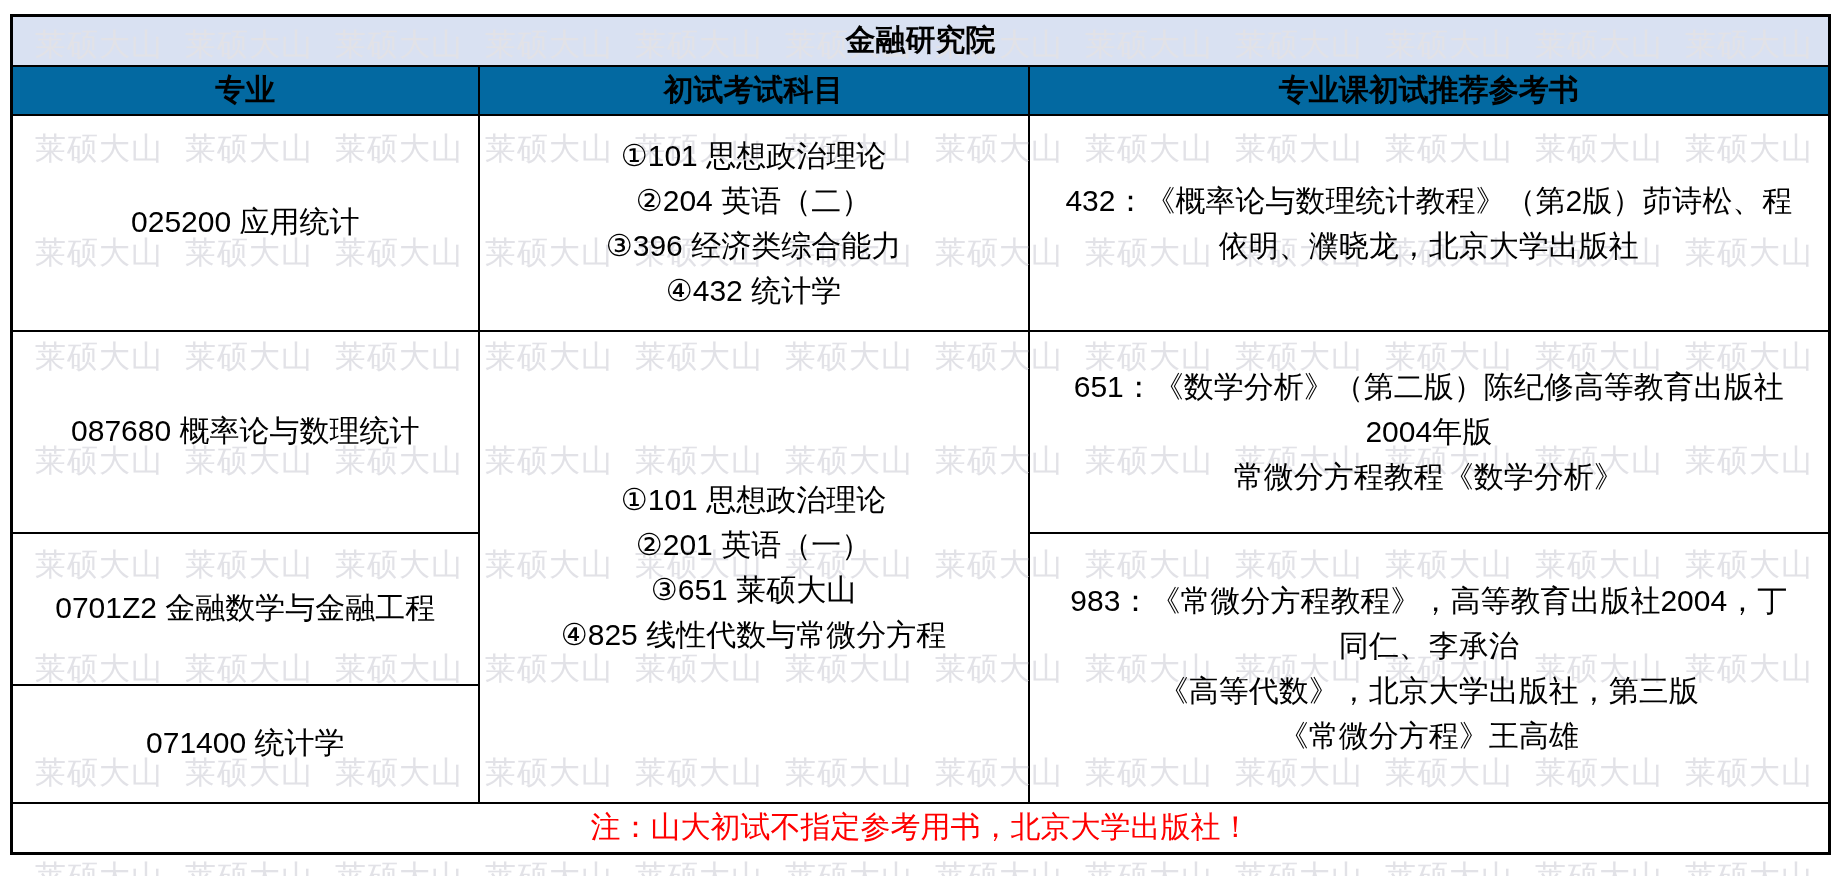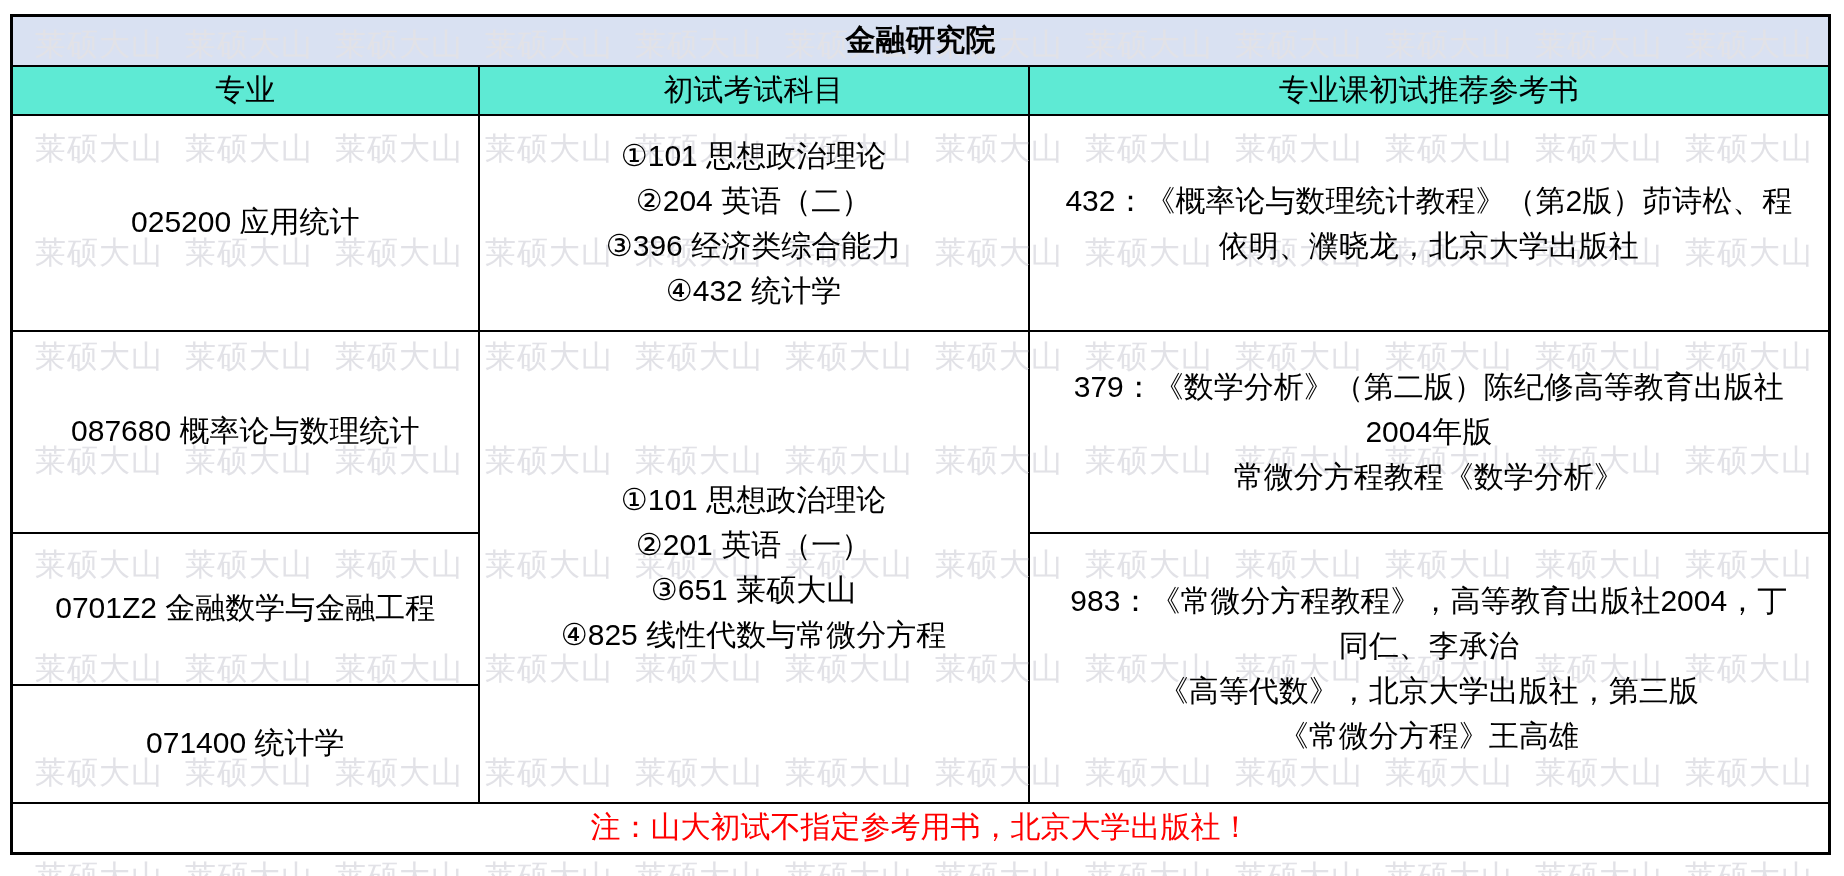--- a/index.html
+++ b/index.html
@@ -24,21 +24,21 @@
   td, th {
     border: 2px solid #000;
     padding: 0 4px;
     text-align: center;
     vertical-align: middle;
     font-size: 30px;
     font-weight: 400;
     overflow: hidden;
   }
   tr.title-row th { background: #D9E1F2; font-weight: 700; }
-  tr.head-row  th { background: #5eead4; font-weight: 400; }
+  tr.head-row  th { background: #0369a1; font-weight: 700; }
   tr.note-row  td { color: #FF0000; border-top: 2px solid #000; }
 
   
   .cell-inner { position: relative; z-index: 3; }
   .lines div { line-height: 45px; }
 
   
   .wm-layer {
     position: absolute; inset: 0;
     z-index: 2;
@@ -110,21 +110,21 @@
     <td rowspan="3">
       <div class="cell-inner lines">
         <div>①101 思想政治理论</div>
         <div>②201 英语（一）</div>
         <div>③651 莱硕大山</div>
         <div>④825 线性代数与常微分方程</div>
       </div>
     </td>
     <td>
       <div class="cell-inner lines">
-        <div>379：《数学分析》（第二版）陈纪修高等教育出版社</div>
+        <div>651：《数学分析》（第二版）陈纪修高等教育出版社</div>
         <div>2004年版</div>
         <div>常微分方程教程《数学分析》</div>
       </div>
     </td>
   </tr>
 
   <tr style="height:152px">
     <td>
       <div class="cell-inner">0701Z2 金融数学与金融工程</div>
     </td>

